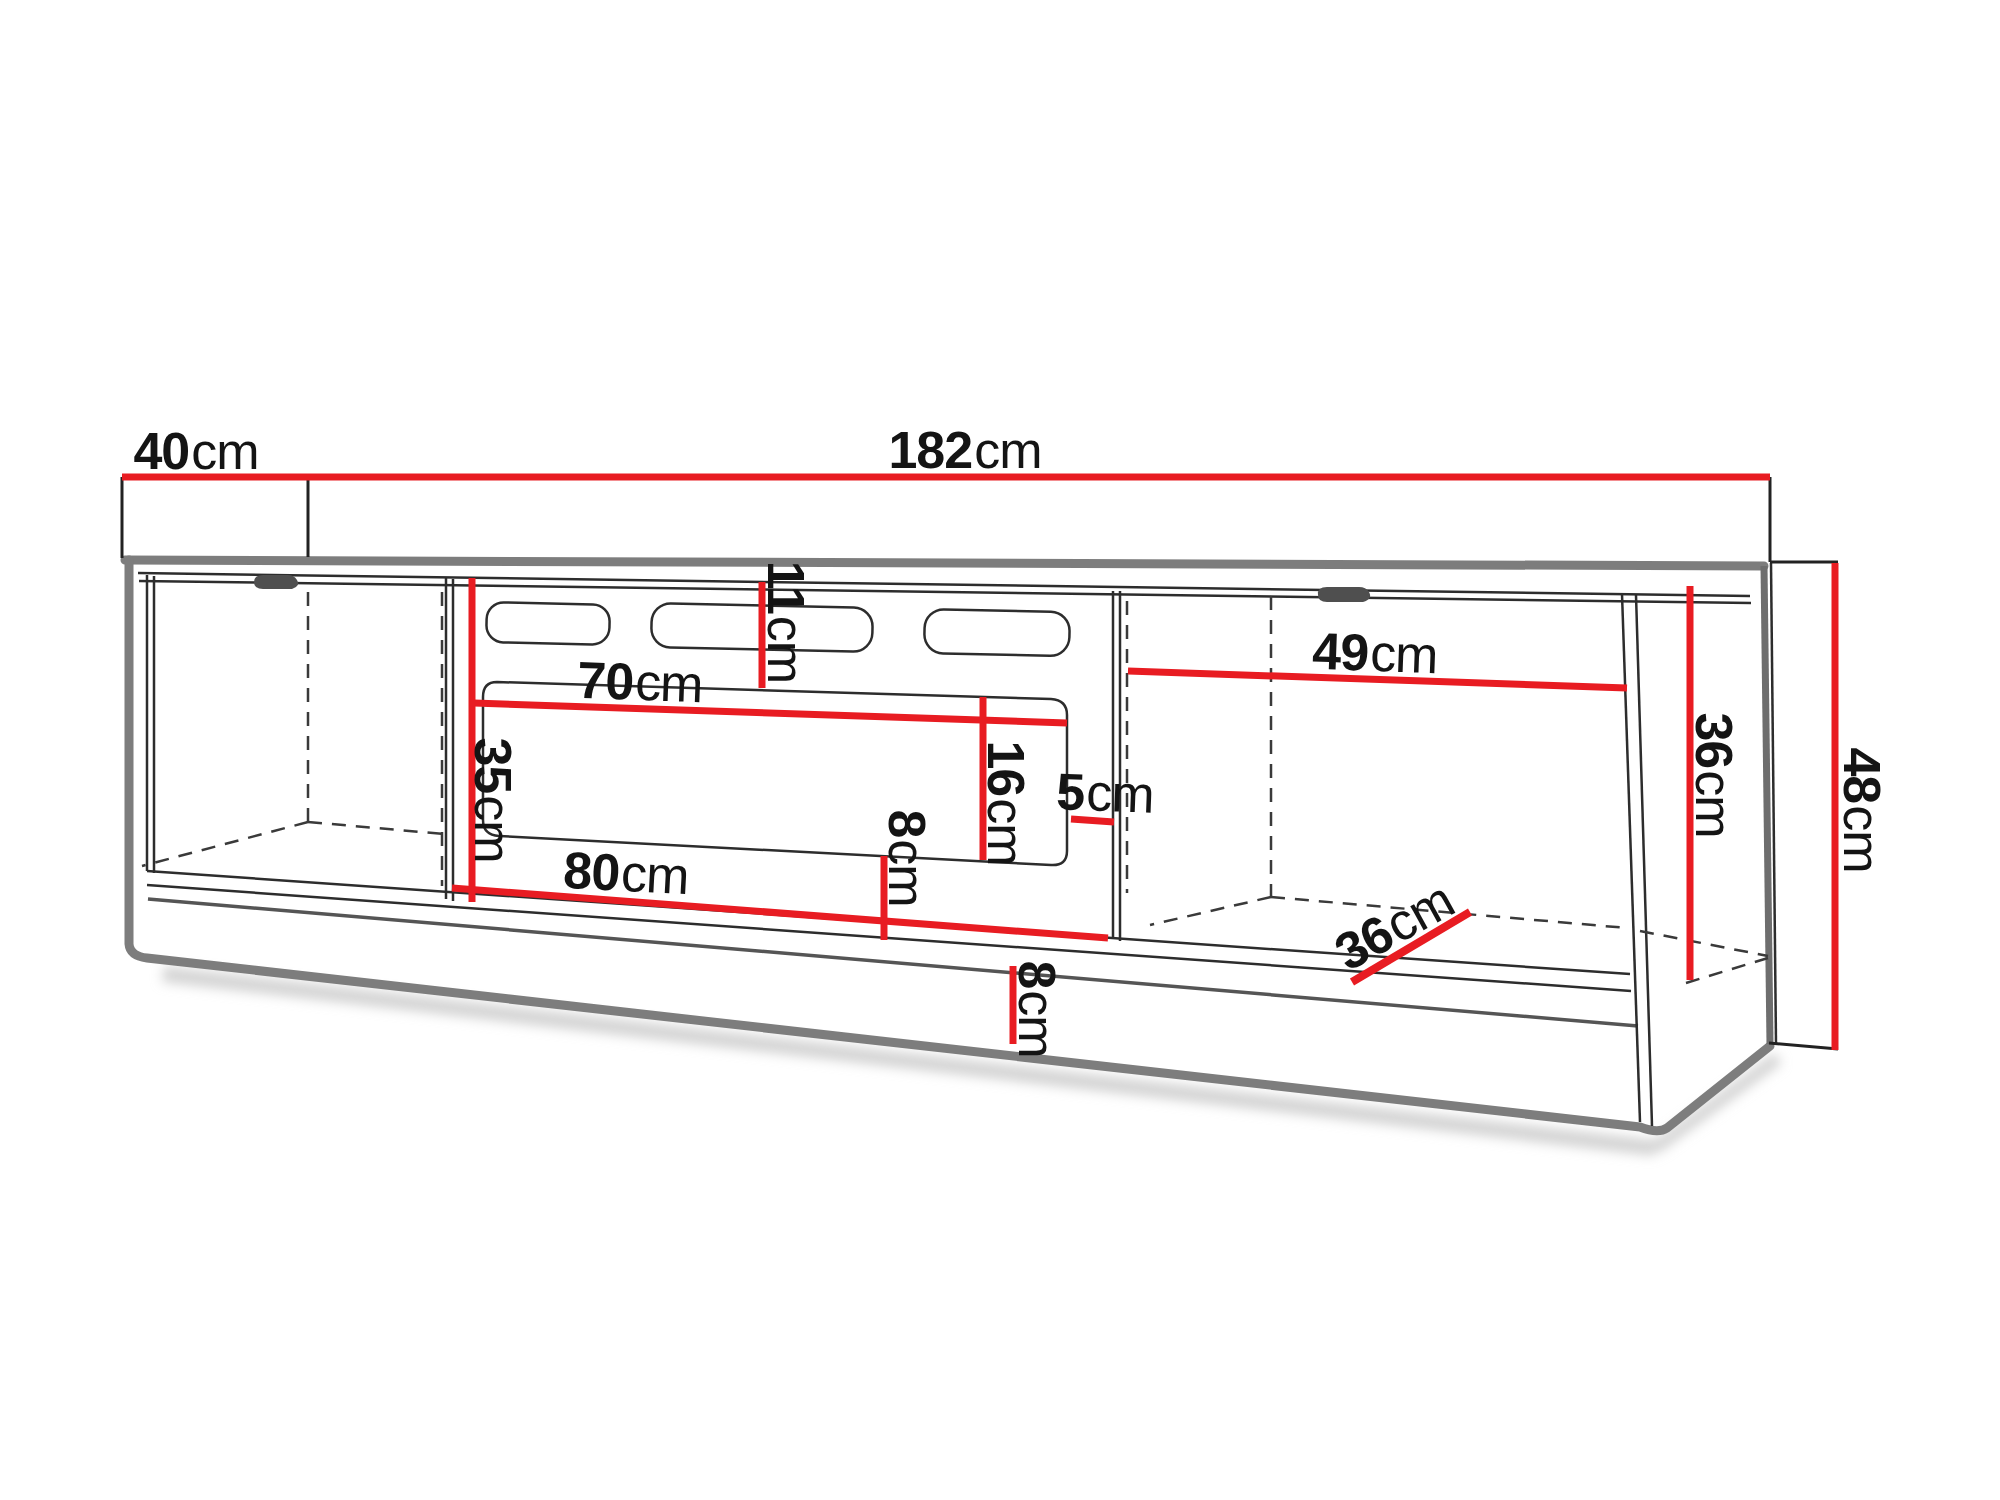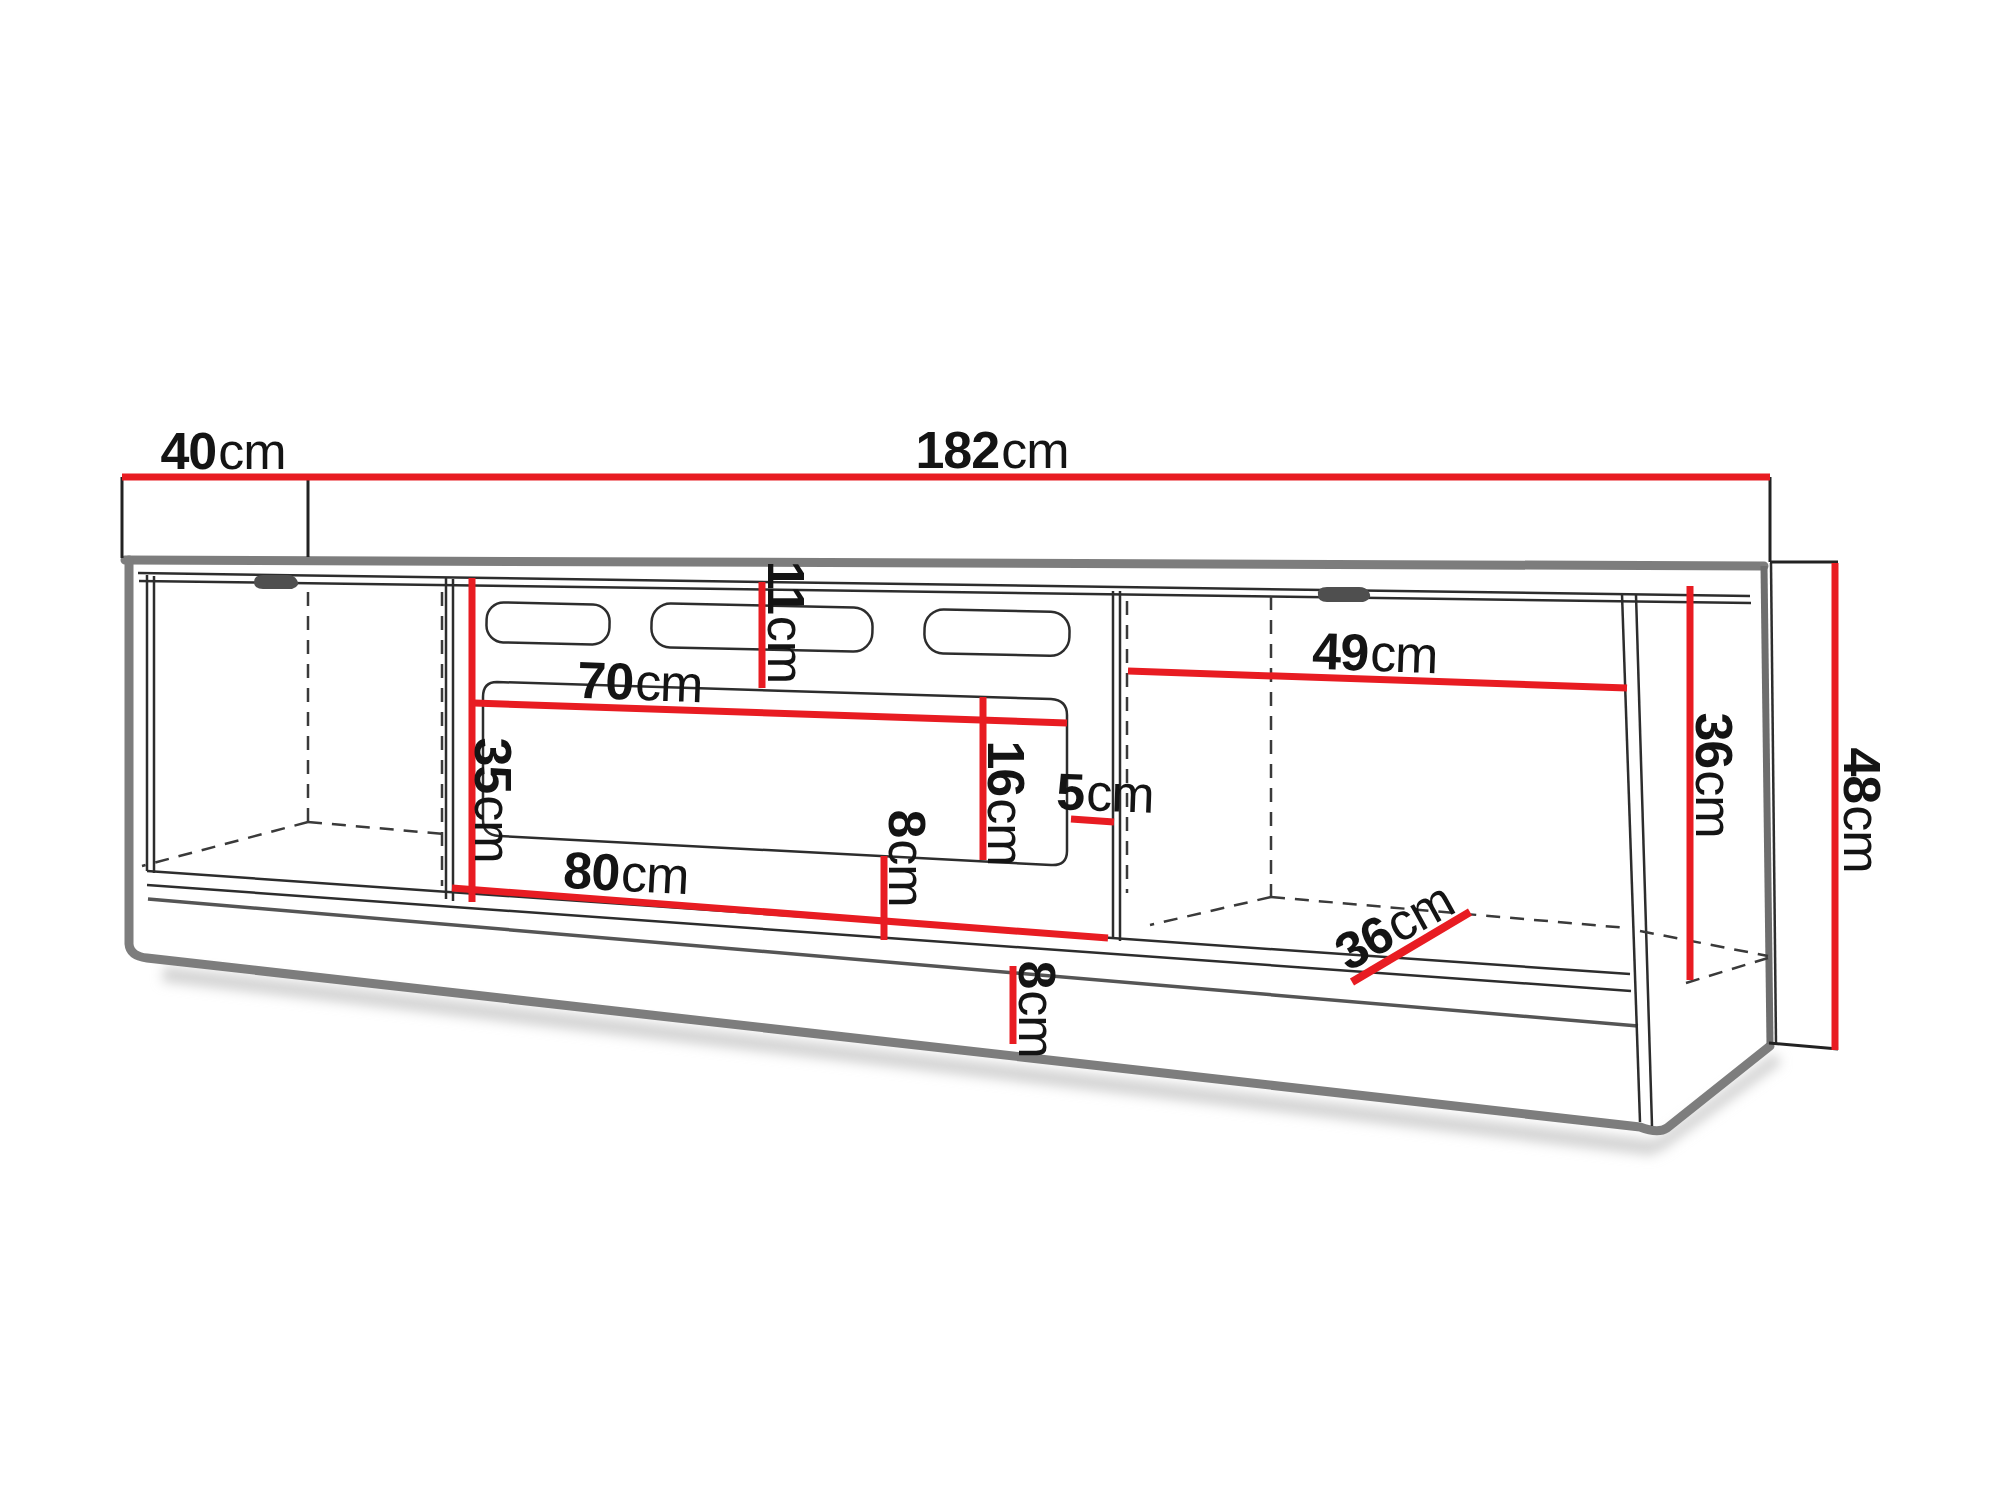--- a/index.html
+++ b/index.html
@@ -135,25 +135,25 @@
       <path class="red" d="M1071,819 L1114,822"></path>
       <path class="red" d="M884,856 L884,940"></path>
       <path class="red" d="M452,888 L1108,938"></path>
       <path class="red" d="M1013,966 L1013,1044"></path>
       <path class="red thick" d="M1352,982 L1470,912"></path>
       <path class="red" d="M1690,586 L1690,980"></path>
       <path class="red" d="M1835,563 L1835,1050"></path>
     </g>
   </svg>
 
-  <div class="dim" style="left:992px;top:450px;transform:translate(-50%,-50%);text-align:center;">
+  <div class="dim" style="left:965px;top:450px;transform:translate(-50%,-50%);text-align:center;">
     <span class="num">182</span><span class="unit">cm</span>
   </div>
 
-  <div class="dim" style="left:223px;top:451px;transform:translate(-50%,-50%);">
+  <div class="dim" style="left:196px;top:451px;transform:translate(-50%,-50%);">
     <span class="num">40</span><span class="unit">cm</span>
   </div>
 
   <div class="dim" style="left:1375px;top:653px;transform:translate(-50%,-50%) rotate(2deg);">
     <span class="num">49</span><span class="unit">cm</span>
   </div>
 
   <div class="dim" style="left:640px;top:682px;transform:translate(-50%,-50%) rotate(2deg);">
     <span class="num">70</span><span class="unit">cm</span>
   </div>

